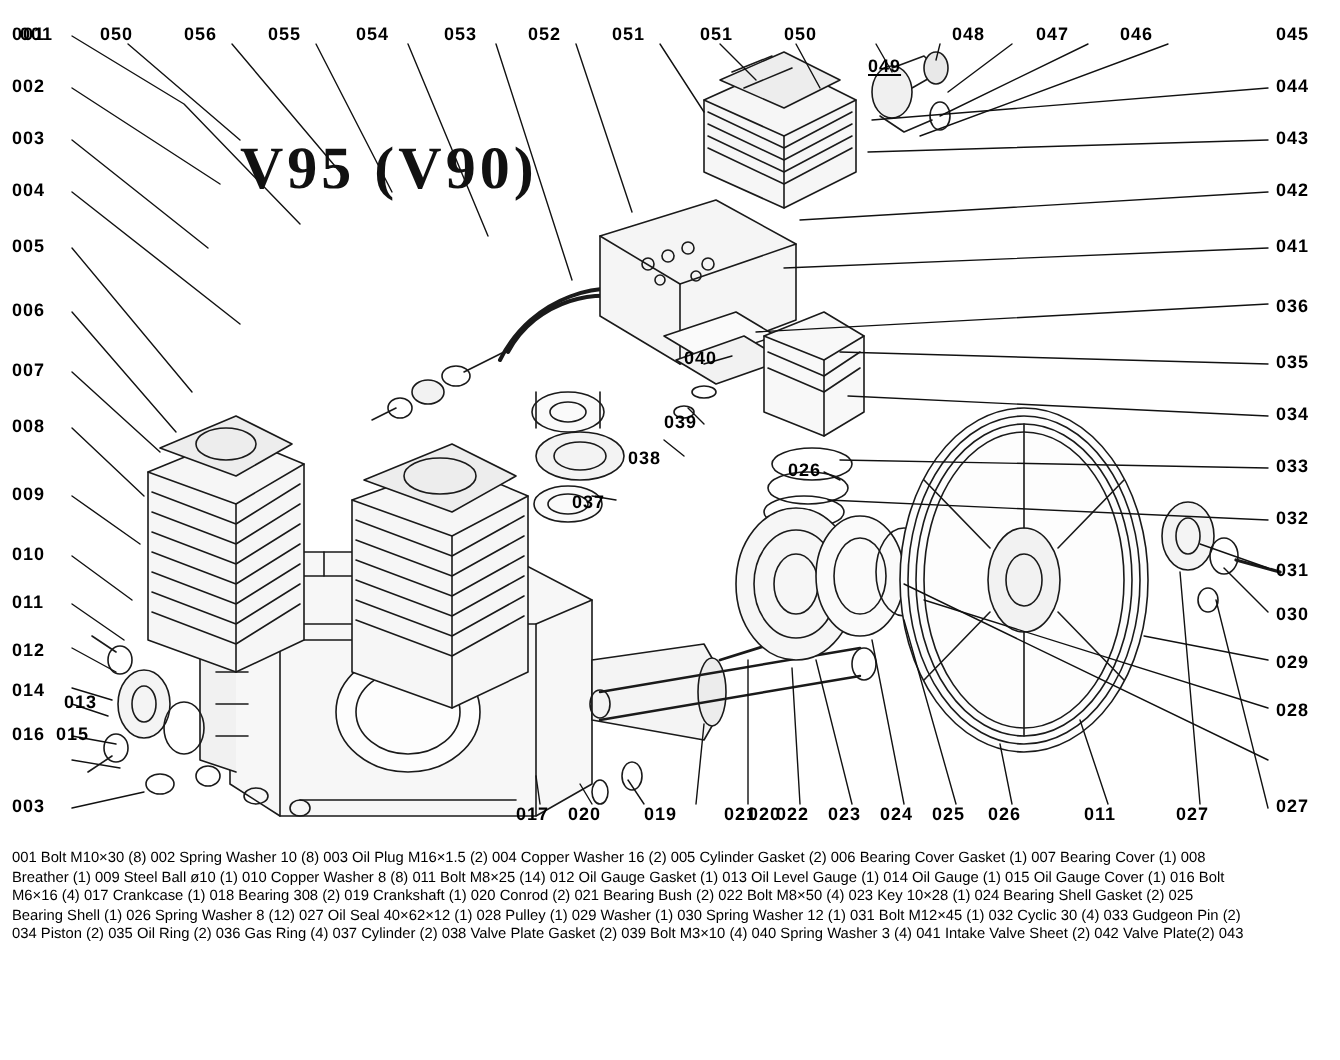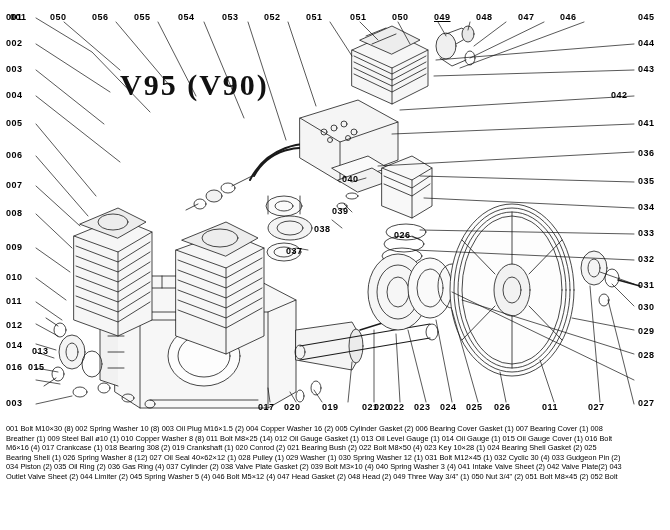--- a/index.html
+++ b/index.html
@@ -319,29 +319,29 @@
   <div class="callout" style="left:10px;top:12px;">001</div>
   <div class="callout" style="left:50px;top:12px;">050</div>
   <div class="callout" style="left:92px;top:12px;">056</div>
   <div class="callout" style="left:134px;top:12px;">055</div>
   <div class="callout" style="left:178px;top:12px;">054</div>
   <div class="callout" style="left:222px;top:12px;">053</div>
   <div class="callout" style="left:264px;top:12px;">052</div>
   <div class="callout" style="left:306px;top:12px;">051</div>
   <div class="callout" style="left:350px;top:12px;">051</div>
   <div class="callout" style="left:392px;top:12px;">050</div>
-  <div class="callout" style="left:434px;top:12px;text-decoration:underline;">049</div>
+  <div class="callout" style="left:434px;top:28px;text-decoration:underline;">049</div>
   <div class="callout" style="left:476px;top:12px;">048</div>
   <div class="callout" style="left:518px;top:12px;">047</div>
   <div class="callout" style="left:560px;top:12px;">046</div>
 
   <div class="callout" style="left:638px;top:12px;">045</div>
   <div class="callout" style="left:638px;top:38px;">044</div>
   <div class="callout" style="left:638px;top:64px;">043</div>
-  <div class="callout" style="left:611px;top:90px;">042</div>
+  <div class="callout" style="left:638px;top:90px;">042</div>
   <div class="callout" style="left:638px;top:118px;">041</div>
   <div class="callout" style="left:638px;top:148px;">036</div>
   <div class="callout" style="left:638px;top:176px;">035</div>
   <div class="callout" style="left:638px;top:202px;">034</div>
   <div class="callout" style="left:638px;top:228px;">033</div>
   <div class="callout" style="left:638px;top:254px;">032</div>
   <div class="callout" style="left:638px;top:280px;">031</div>
   <div class="callout" style="left:638px;top:302px;">030</div>
   <div class="callout" style="left:638px;top:326px;">029</div>
   <div class="callout" style="left:638px;top:350px;">028</div>
@@ -365,16 +365,15 @@
   <div class="callout" style="left:314px;top:224px;">038</div>
   <div class="callout" style="left:286px;top:246px;">037</div>
   <div class="callout" style="left:394px;top:230px;">026</div>
 
   <div id="partslist">
     <span class="ln">001 Bolt M10×30 (8) 002 Spring Washer 10 (8) 003 Oil Plug M16×1.5 (2) 004 Copper Washer 16 (2) 005 Cylinder Gasket (2) 006 Bearing Cover Gasket (1) 007 Bearing Cover (1) 008</span>
     <span class="ln">Breather (1) 009 Steel Ball  ø10 (1) 010 Copper Washer 8 (8) 011 Bolt M8×25 (14) 012 Oil Gauge Gasket (1) 013 Oil Level Gauge (1) 014 Oil Gauge (1) 015 Oil Gauge Cover (1) 016 Bolt</span>
     <span class="ln">M6×16 (4) 017 Crankcase (1) 018 Bearing 308 (2) 019 Crankshaft (1) 020 Conrod (2) 021 Bearing Bush (2) 022 Bolt M8×50 (4) 023 Key 10×28 (1) 024 Bearing Shell Gasket (2) 025</span>
     <span class="ln">Bearing Shell (1) 026 Spring Washer 8 (12) 027 Oil Seal 40×62×12 (1) 028 Pulley (1) 029 Washer (1) 030 Spring Washer 12 (1) 031 Bolt M12×45 (1) 032 Cyclic 30 (4) 033 Gudgeon Pin (2)</span>
     <span class="ln">034 Piston (2) 035 Oil Ring (2) 036 Gas Ring (4) 037 Cylinder (2) 038 Valve Plate Gasket (2) 039 Bolt M3×10 (4) 040 Spring Washer 3 (4) 041 Intake Valve Sheet (2) 042 Valve Plate(2) 043</span>
-    <span class="ln">Outlet Valve Sheet (2) 044 Limiter (2) 045 Spring Washer 5 (4) 046 Bolt M5×12 (4) 047 Head Gasket (2) 048 Head (2) 049 Three Way 3/4" (1) 050 Nut 3/4" (2) 051 Bolt M8×45 (2) 052 Bolt</span>
   </div>
 
 </div>
 
 </body></html>

